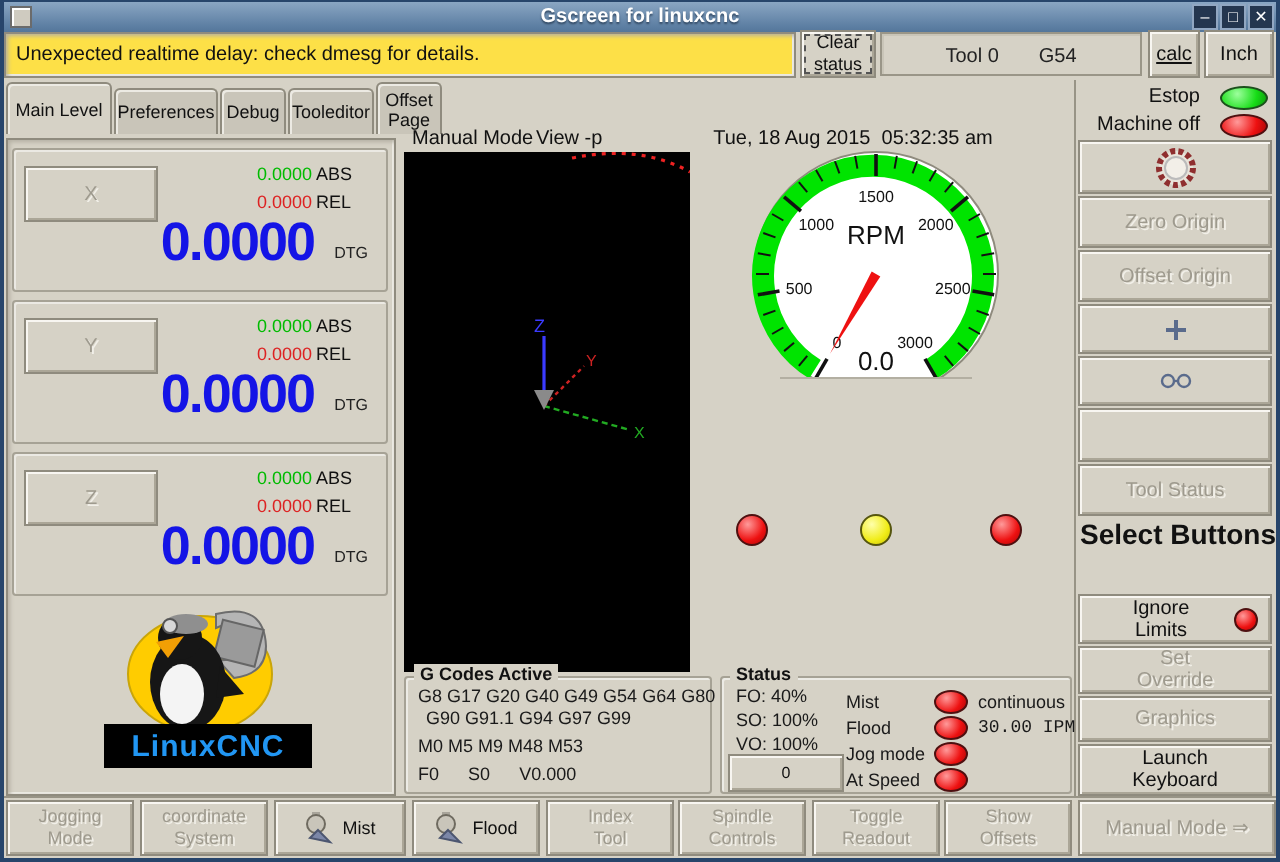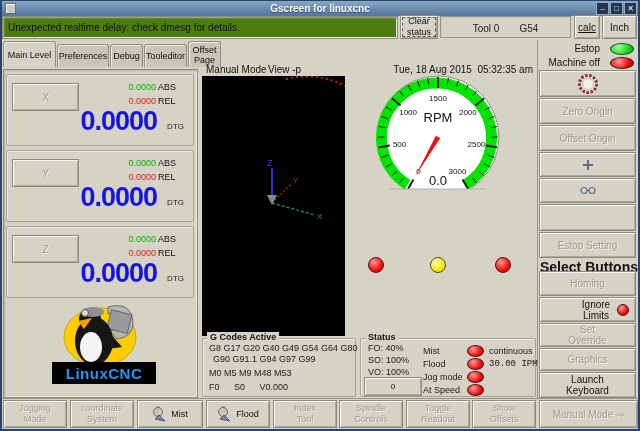--- a/index.html
+++ b/index.html
@@ -21,21 +21,21 @@
   .winbtn { width:13px; height:13px; background:#24364f; border:1px solid #91a7c2;
             color:#fff; font-size:8px; line-height:11px; text-align:center; cursor:default; }
 
   
   .btn { position:absolute; background:#d6d2c6; border:1px solid #8f8b7e;
          box-shadow: inset 1px 1px 0 #f8f6f1, inset -1px -1px 0 #aba697;
          display:flex; align-items:center; justify-content:center; text-align:center;
          font-size:10px; color:#111; line-height:11px; }
   .btn.small { font-size:9px; }
   .dis { color:#9e9a8e; text-shadow:1px 1px 0 #f1efe8; }
-  .sunken { position:absolute; background:#4d7c0f; border:1px solid #8f8b7e;
+  .sunken { position:absolute; background:#fde047; border:1px solid #8f8b7e;
             box-shadow: inset 1px 1px 2px #b4b0a3, inset -1px -1px 0 #eeece5; }
   .led { position:absolute; border-radius:50%; }
   .led.green { background:radial-gradient(circle at 35% 30%, #9dff9d, #17dd17 60%, #0a9a0a); border:1px solid #1c501c; }
   .led.red { background:radial-gradient(circle at 35% 30%, #ff9a9a, #ee1111 60%, #a80606); border:1px solid #4e1010; }
   .led.yellow { background:radial-gradient(circle at 35% 30%, #ffffaa, #f0ec18 60%, #c9c305); border:1px solid #55550e; }
   .frame { position:absolute; border:1px solid #a6a295; border-radius:2px;
            box-shadow: inset 1px 1px 0 rgba(255,255,255,.55); }
   .frame-label { position:absolute; top:-7px; left:4px; background:#d6d2c6; padding:0 3px;
                  font-size:9px; font-weight:bold; color:#111; white-space:nowrap; }
 
@@ -153,21 +153,21 @@
       <path d="M30 20 L44 17 L36 28 Z" fill="#f29f05"></path>
       <path d="M62 32 L74 46 L60 48 Z" fill="#161616"></path>
     </svg>
     <div class="caption-box" style="left:46px; top:61px; width:104px; height:22px;">
       <span>LinuxCNC</span>
     </div>
   </div>
 
   <div class="hdr" style="left:206px; top:64px;">Manual Mode</div>
   <div class="hdr" style="left:268px; top:64px;">View -p</div>
-  <div class="hdr" style="left:320px; top:64px; width:213px; text-align:right;">Tue, 18 Aug 2015  05:32:35 am</div>
+  <div class="hdr" style="left:320px; top:64px; width:213px; text-align:center;">Tue, 18 Aug 2015  05:32:35 am</div>
 
   <div class="abs" style="left:202px; top:76px; width:143px; height:260px; background:#000;">
     <svg width="143" height="260" viewBox="0 0 143 260">
       <path d="M84 3 Q118 -4 143 10" fill="none" stroke="#e22" stroke-width="1.6" stroke-dasharray="2 3"></path>
       <line x1="70" y1="92" x2="70" y2="121" stroke="#3b3bff" stroke-width="1.6"></line>
       <text x="65" y="90" fill="#3b3bff" font-size="9">Z</text>
       <line x1="70" y1="127" x2="90" y2="107" stroke="#cc2222" stroke-width="1.2" stroke-dasharray="2 2"></line>
       <text x="91" y="107" fill="#cc2222" font-size="8">Y</text>
       <line x1="70" y1="127" x2="113" y2="139" stroke="#22aa22" stroke-width="1.2" stroke-dasharray="3 2"></line>
       <text x="115" y="143" fill="#22aa22" font-size="8">X</text>
@@ -279,26 +279,25 @@
     </svg>
   </div>
   <div class="btn" style="left:539px; top:178px; width:97px; height:25px;">
     <svg width="16" height="9" viewBox="0 0 16 9">
       <circle cx="4" cy="4.5" r="3" fill="none" stroke="#5a6b8c" stroke-width="1.2"></circle>
       <circle cx="12" cy="4.5" r="3" fill="none" stroke="#5a6b8c" stroke-width="1.2"></circle>
       <path d="M7 4.5 H9" stroke="#5a6b8c" stroke-width="1.2"></path>
     </svg>
   </div>
   <div class="btn" style="left:539px; top:204px; width:97px; height:27px;"></div>
-  <div class="btn dis" style="left:539px; top:232px; width:97px; height:26px;">Estop Setting</div>
+  <div class="btn dis" style="left:539px; top:232px; width:97px; height:26px;">Tool Status</div>
 
   <div class="abs" style="left:540px; top:259px; font-size:14px; font-weight:bold; color:#111;">Select Buttons</div>
 
-  <div class="btn dis" style="left:539px; top:271px; width:97px; height:25px;">Homing</div>
-  <div class="btn" style="left:539px; top:297px; width:97px; height:25px; padding-right:14px;justify-content:flex-end;">
+  <div class="btn" style="left:539px; top:297px; width:97px; height:25px; padding-right:14px;">
     <span style="width:50px;">Ignore Limits</span>
     <div class="led red" style="right:6px; top:6px; width:12px; height:12px;"></div>
   </div>
   <div class="btn dis" style="left:539px; top:323px; width:97px; height:24px;">
     <span style="width:52px;">Set Override</span>
   </div>
   <div class="btn dis" style="left:539px; top:348px; width:97px; height:23px;">Graphics</div>
   <div class="btn" style="left:539px; top:372px; width:97px; height:26px;">
     <span style="width:56px;">Launch Keyboard</span>
   </div>

